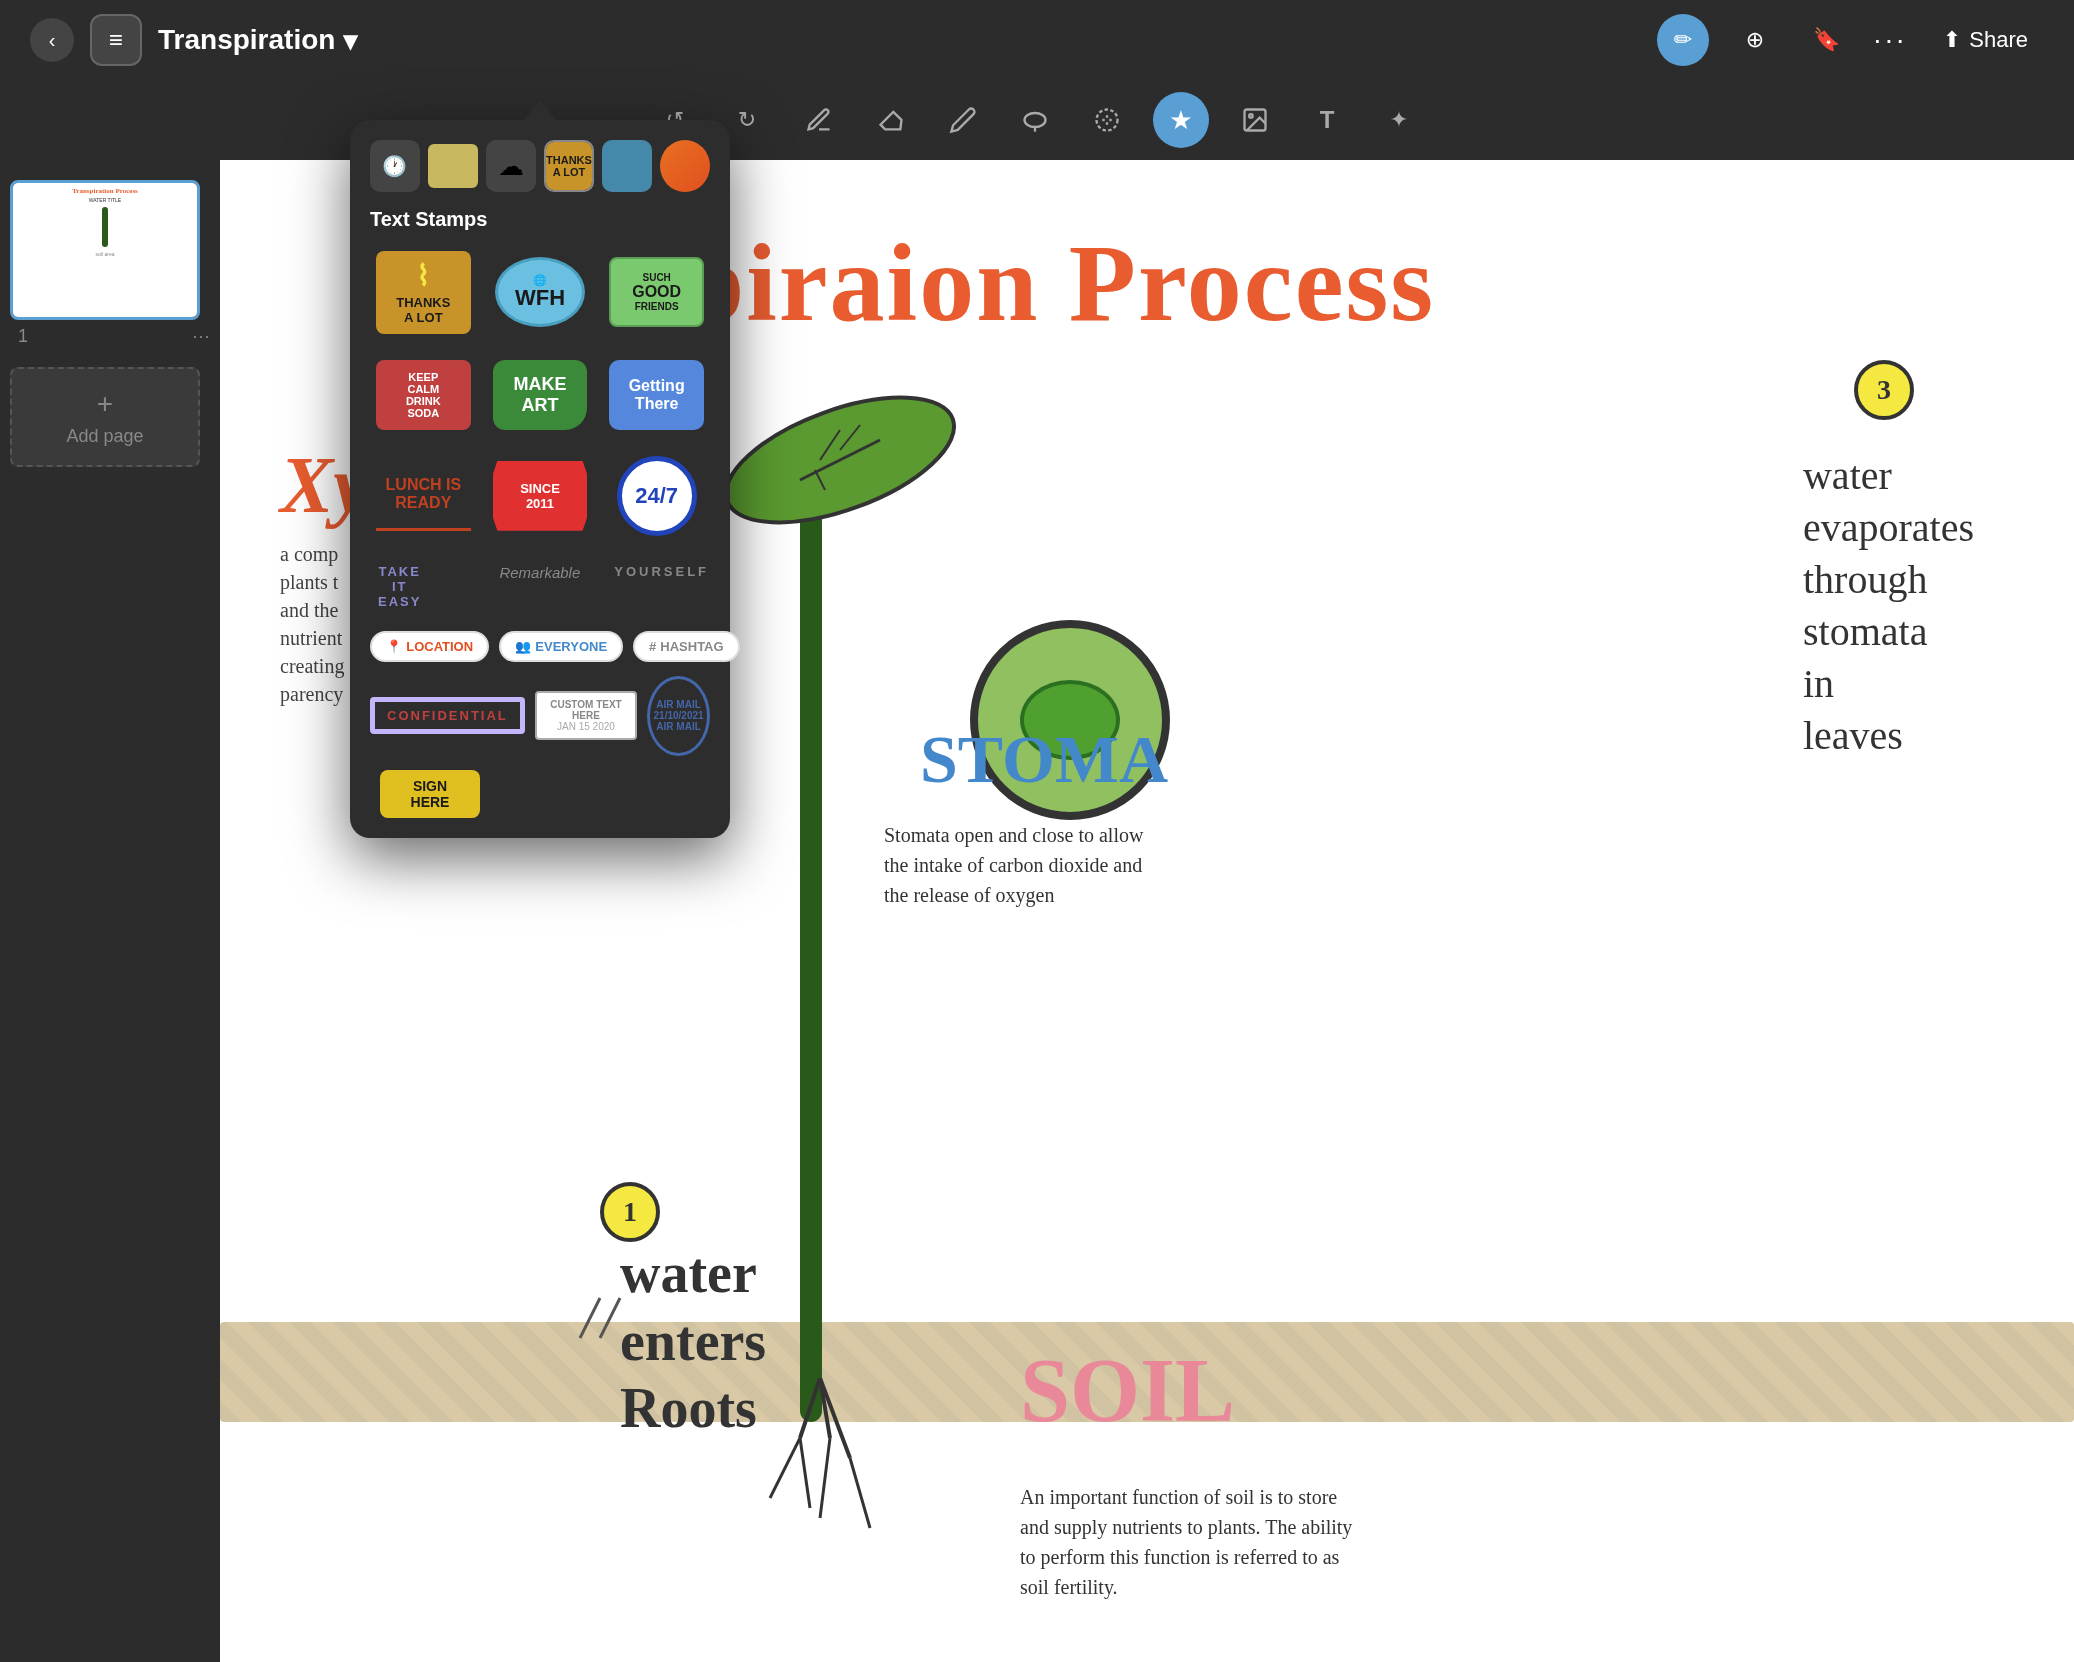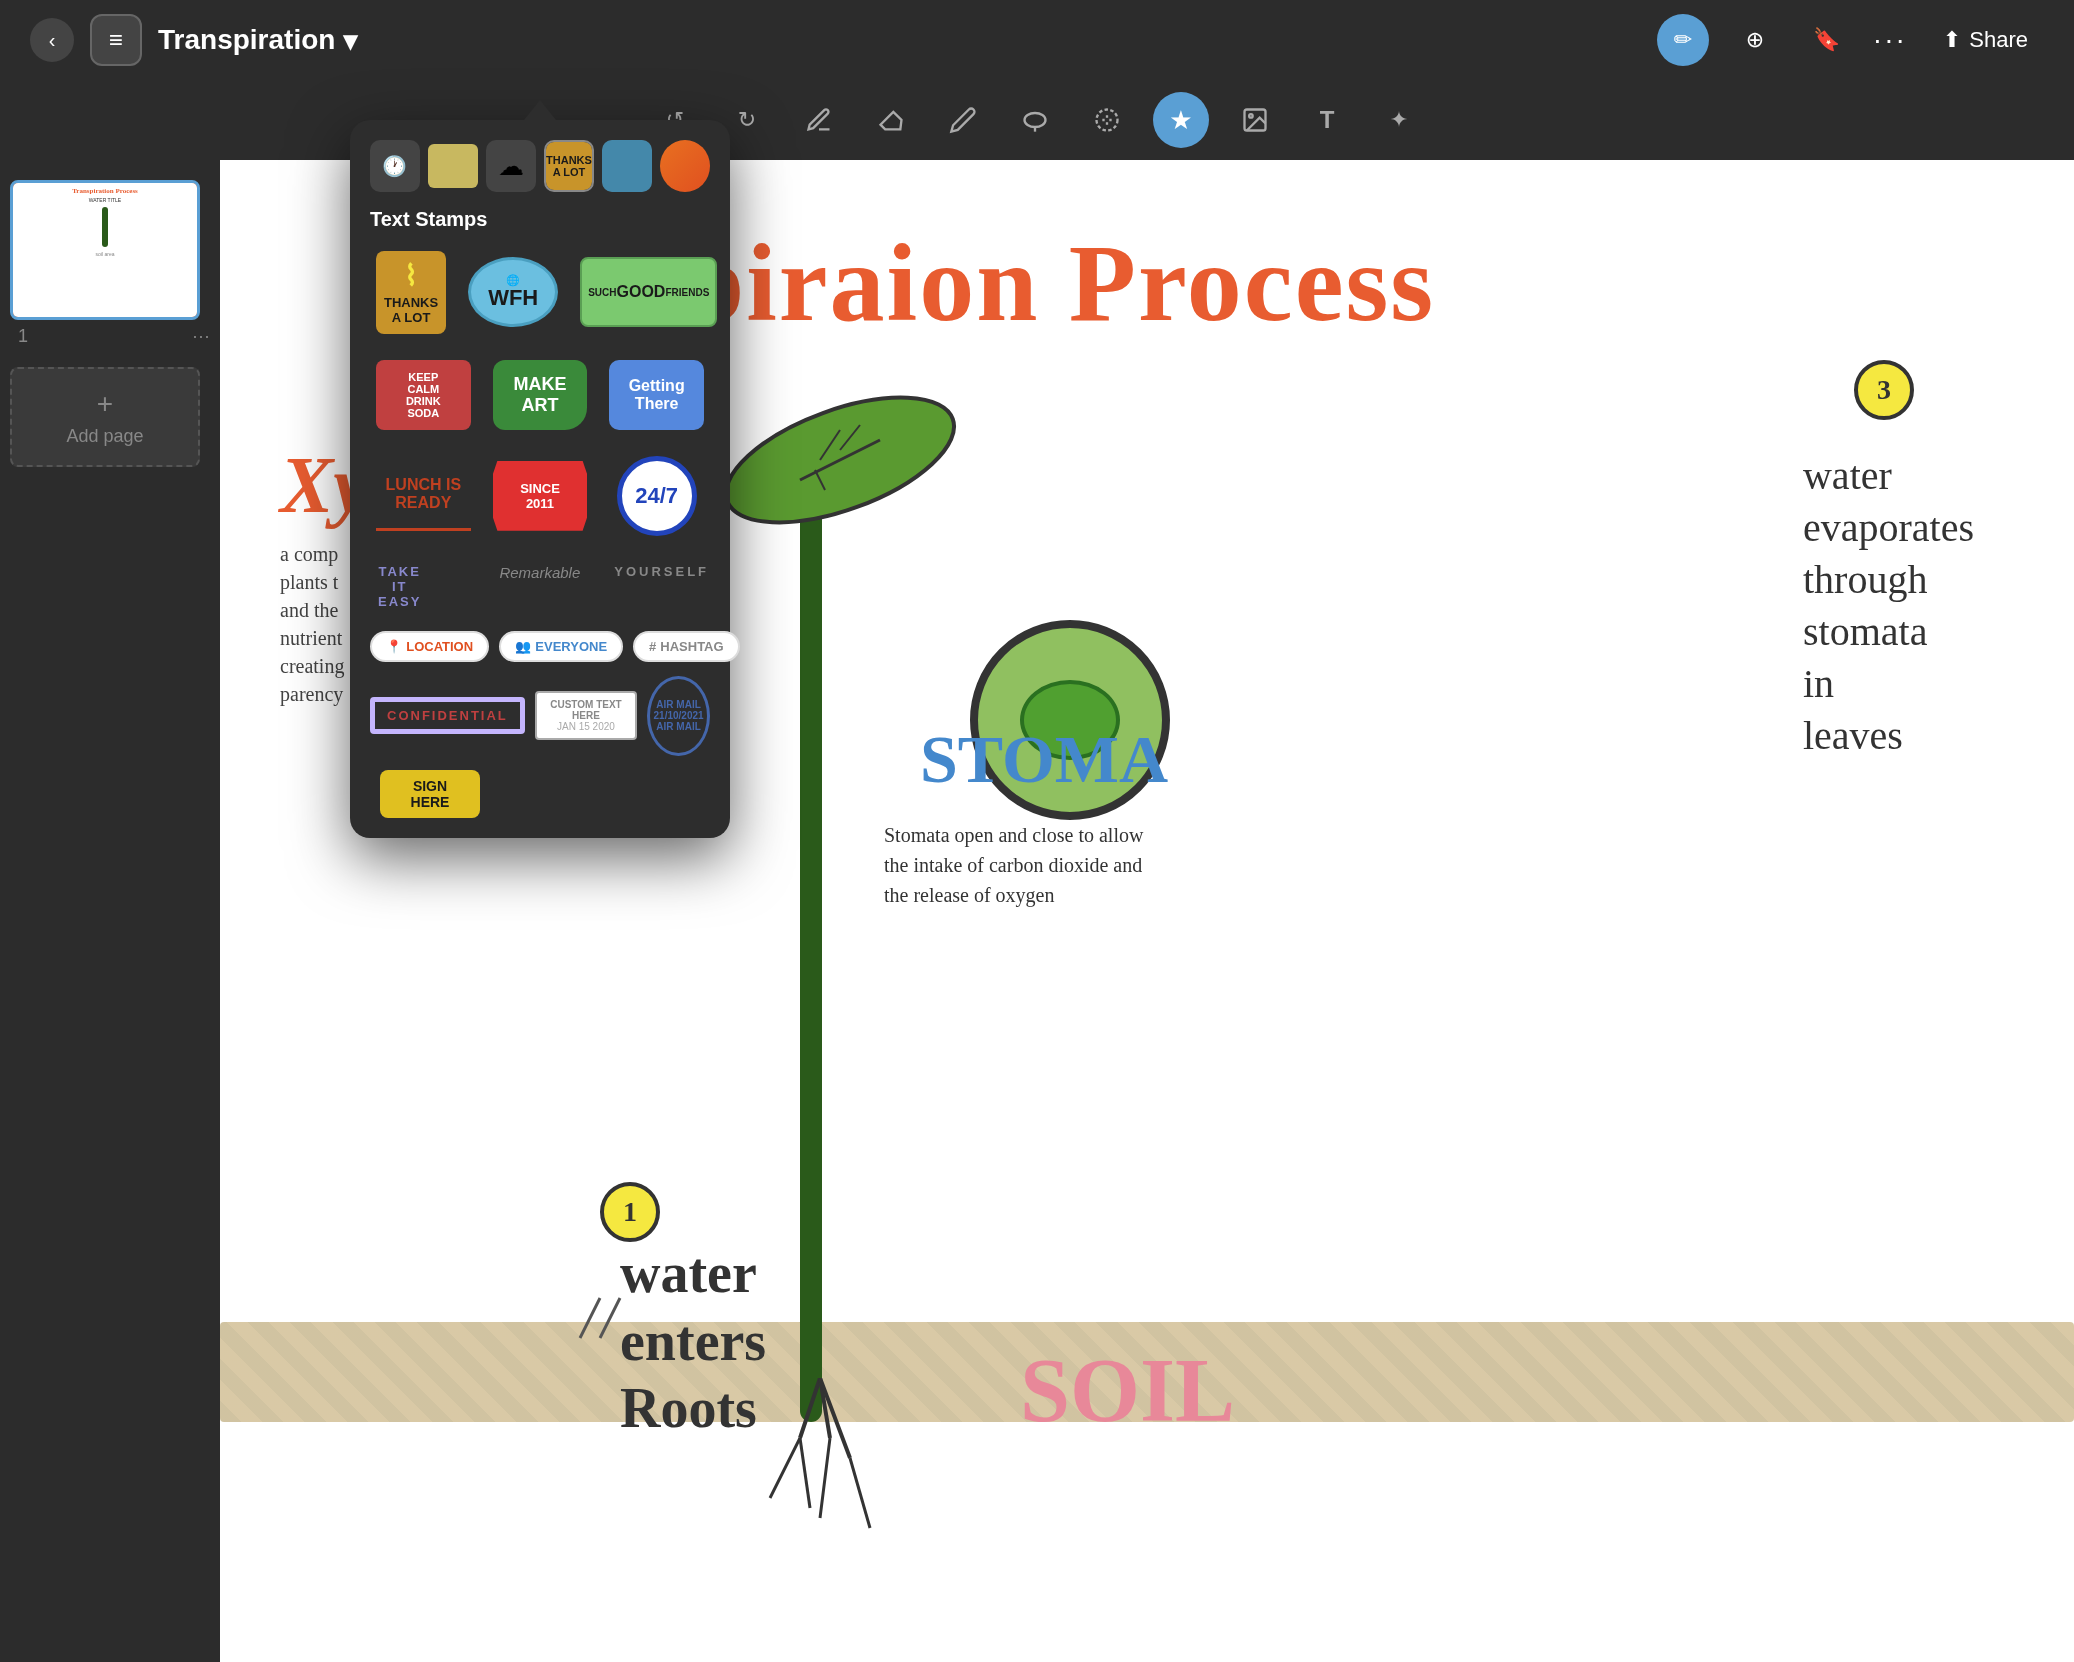--- a/index.html
+++ b/index.html
@@ -279,20 +279,21 @@
   <div class="step-circle" style="bottom:420px;left:380px;">
     <span>1</span>
   </div>
 
   <div style="position:absolute;bottom:220px;left:400px;font-size:56px;color:#333;font-family:Georgia,serif;font-weight:700;line-height:1.2;">
     water<br>enters<br>Roots
   </div>
 
   <div style="position:absolute;bottom:220px;left:800px;font-size:90px;color:#e88899;font-family:Georgia,serif;font-weight:700;">SOIL</div>
 
+  <div style="position:absolute;bottom:60px;left:800px;font-size:20px;color:#333;font-family:Georgia,serif;max-width:340px;line-height:1.5;">An important function of soil is to store and supply nutrients to plants. The ability to perform this function is referred to as soil fertility.</div>
 
   <div style="position:absolute;bottom:310px;left:350px;">
     <svg width="100" height="60">
       <line x1="10" y1="50" x2="30" y2="10" stroke="#555" stroke-width="3"></line>
       <line x1="30" y1="50" x2="50" y2="10" stroke="#555" stroke-width="3"></line>
     </svg>
   </div>
 </div>
 
 <div class="popup-overlay">
@@ -323,21 +324,21 @@
             THANKS<br>A LOT
           </div>
         </div>
         <div class="sticker-item">
           <div class="sticker-wfh" style="width:90px;height:70px;font-size:22px;display:flex;align-items:center;justify-content:center;flex-direction:column;">
             <div style="font-size:11px;color:#444;">🌐</div>
             WFH
           </div>
         </div>
         <div class="sticker-item">
-          <div class="sticker-good" style="width:100%;min-height:70px;display:flex;flex-direction:row;align-items:center;justify-content:center;">
+          <div class="sticker-good" style="width:100%;min-height:70px;display:flex;flex-direction:column;align-items:center;justify-content:center;">
             <span style="font-size:10px;color:#1a1a1a;">SUCH</span>
             <span style="font-size:16px;font-weight:900;color:#1a1a1a;">GOOD</span>
             <span style="font-size:10px;color:#1a1a1a;">FRIENDS</span>
           </div>
         </div>
       </div>
 
       <div class="sticker-grid">
         <div class="sticker-item">
           <div class="sticker-calm" style="width:100%;min-height:70px;display:flex;flex-direction:column;align-items:center;justify-content:center;">

